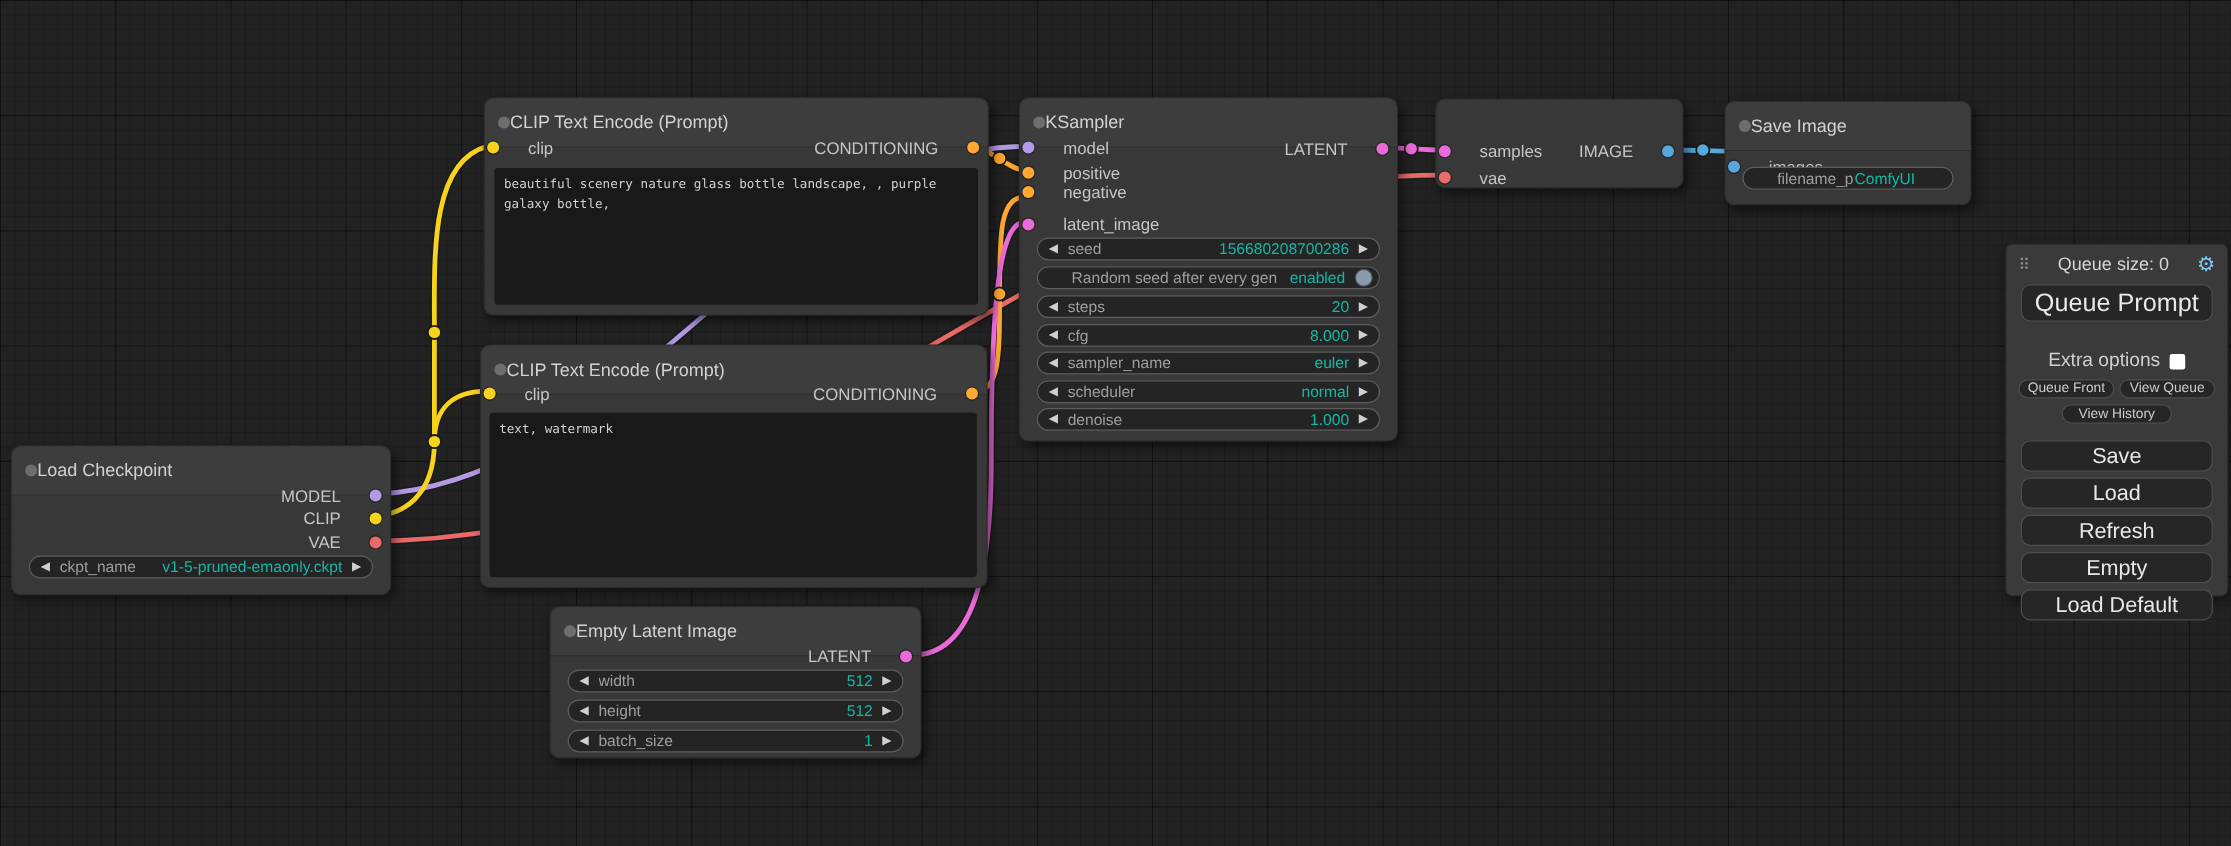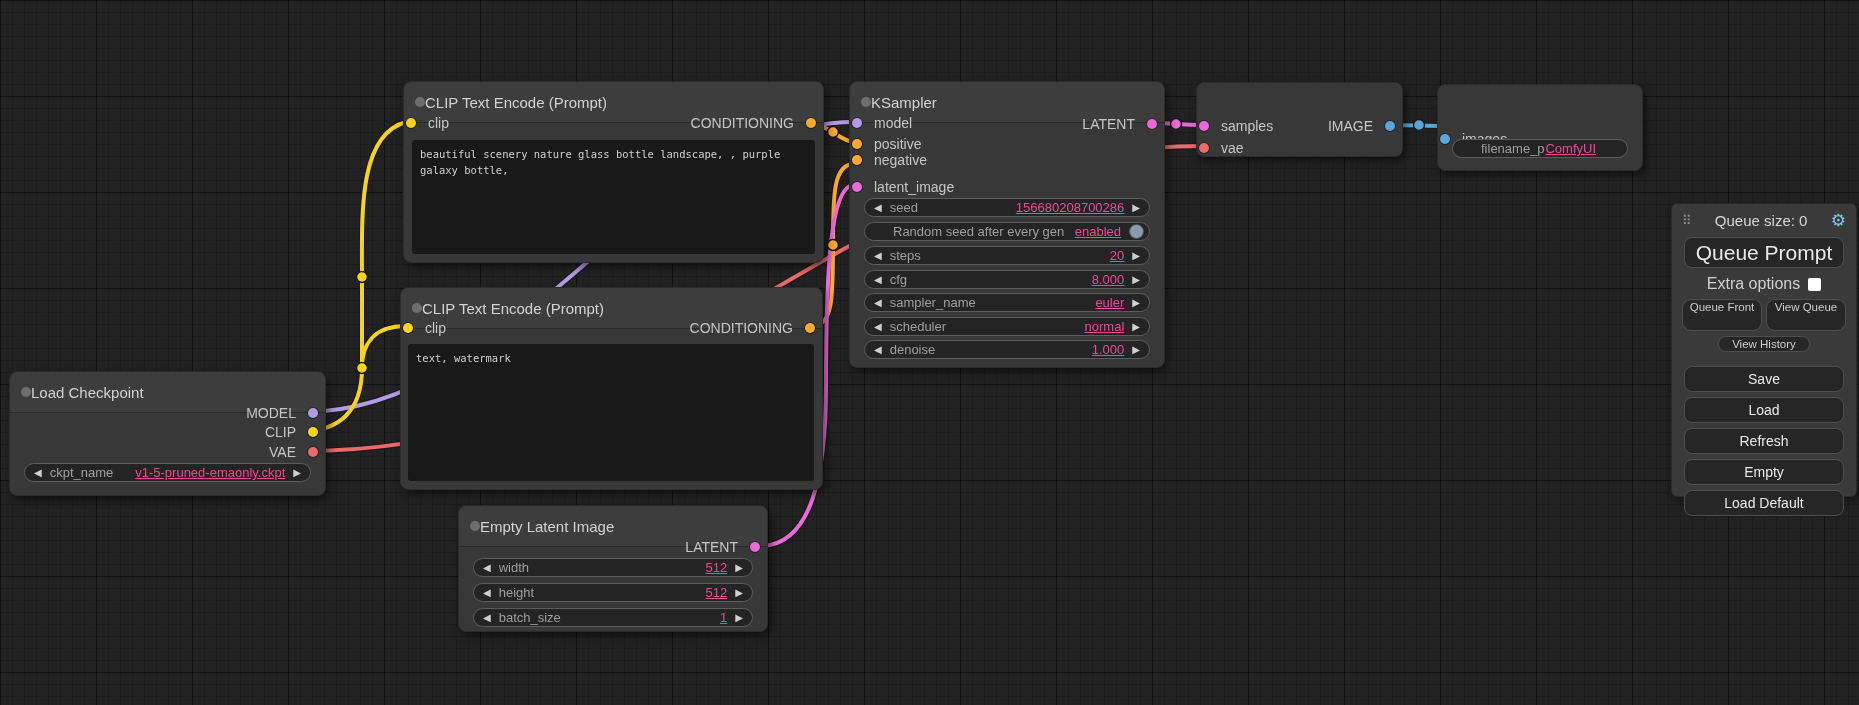--- a/index.html
+++ b/index.html
@@ -12,57 +12,57 @@
       linear-gradient(rgba(0,0,0,.16) 1px, transparent 1px),
       linear-gradient(90deg, rgba(0,0,0,.16) 1px, transparent 1px);
     background-size:96px 96px,96px 96px,12px 12px,12px 12px;}
   svg.links{position:absolute;left:0;top:0;z-index:1;}
   .node{position:absolute;z-index:2;background:#383838;border:1px solid #2c2c2c;
     border-radius:8px;box-shadow:3px 4px 9px rgba(0,0,0,.5);color:#c8c8c8;box-sizing:border-box;}
   .node-title{height:30px;display:flex;align-items:center;gap:0;padding:5px 11px;
     background:#3d3d3d;border-radius:8px 8px 0 0;border-bottom:1px solid #2a2a2a;
     color:#d2d2d2;font-size:15px;white-space:nowrap;}
   .status-dot{width:10px;height:10px;border-radius:50%;background:#6e6e6e;flex:0 0 auto;}
-  .port{position:absolute;height:20px;display:flex;align-items:center;gap:12px;
+  .port{position:absolute;height:20px;display:flex;align-items:center;gap:24px;
     font-size:14px;color:#c6c6c6;white-space:nowrap;}
   .port.in{left:2px;}
   .port.out{right:7px;}
   .pdot{width:10px;height:10px;border-radius:50%;flex:0 0 auto;box-shadow:0 0 0 1px rgba(0,0,0,.35);}
   .c-model{background:#b49ae4}.c-clip{background:#f8d31c}.c-vae{background:#e96a6a}
   .c-cond{background:#ffa832}.c-latent{background:#ea6ad9}.c-image{background:#58a8dd}
   .widget{position:absolute;left:14px;right:14px;height:19px;background:#242424;
     border:1.5px solid #5c5c5c;border-radius:11px;display:flex;align-items:center;
     padding:0 9px;font-size:13px;color:#9f9f9f;box-sizing:border-box;white-space:nowrap;}
   .widget .wlabel{margin-left:8px;overflow:hidden;}
-  .widget .wval{margin-left:auto;margin-right:8px;color:#ec4899;text-decoration:underline;}
+  .widget .wval{margin-left:auto;margin-right:8px;color:#14b8a6;}
   .widget .arrow{color:#d0d0d0;font-size:10px;line-height:1;}
   .widget.noarrow{padding-left:20px;}
   .toggle-dot{width:13px;height:13px;border-radius:50%;background:#8a99ab;
     border:1px solid #4a545f;margin-right:-4px;flex:0 0 auto;}
   .textbox{position:absolute;background:#191919;border-radius:3px;color:#d0d0d0;
     font-family:"DejaVu Sans Mono",monospace;font-size:10.5px;line-height:16px;
     padding:6px 8px;box-sizing:border-box;white-space:pre-wrap;word-break:break-word;}
   
   .panel{position:absolute;z-index:3;left:1671px;top:203px;width:186px;height:294px;
     background:#3a3a3a;border:1px solid #2b2b2b;border-radius:6px;
     box-shadow:2px 3px 9px rgba(0,0,0,.5);color:#d6d6d6;box-sizing:border-box;}
   .panel-header{display:flex;align-items:center;padding:8px 10px 4px;}
   .drag-handle{color:#8f8f8f;font-size:13px;cursor:move;}
   .queue-size{flex:1;text-align:center;font-size:15px;color:#d6d6d6;}
   .gear{color:#7fc5ec;font-size:17px;line-height:1;cursor:pointer;}
   .btn{background:#262626;border:1px solid #4e4e4e;border-radius:8px;color:#e8e8e8;
     text-align:center;box-sizing:border-box;cursor:pointer;}
-  .btn-queue-prompt{margin:4px 12px 7px;height:31px;line-height:29px;font-size:21px;}
+  .btn-queue-prompt{margin:4px 12px 24px;height:31px;line-height:29px;font-size:21px;}
   .extra-row{display:flex;justify-content:center;align-items:center;gap:8px;
     font-size:16px;color:#cfcfcf;margin:2px 0 6px;}
   .checkbox{width:13px;height:13px;background:#fff;border-radius:2px;cursor:pointer;}
   .small-row{display:flex;gap:4px;margin:0 10px 5px;}
-  .btn-small{flex:1;font-size:11.5px;height:32px;line-height:14px;color:#ccc;border-radius:9px;}
+  .btn-small{flex:1;font-size:11.5px;height:16px;line-height:14px;color:#ccc;border-radius:9px;}
   .btn-history{display:block;width:92px;margin:0 auto 14px;font-size:11.5px;height:16px;line-height:14px;color:#ccc;border-radius:9px;text-align:center;}
-  .btn-main{margin:0 12px 5px;height:26px;line-height:24px;font-size:14px;}
+  .btn-main{margin:0 12px 5px;height:26px;line-height:24px;font-size:18px;}
 </style>
 </head>
 <body>
 
 <div class="stage">
 
   <svg class="links" width="1859" height="705">
     <g fill="none" stroke="#1b1b1b" stroke-width="6.5" stroke-linecap="round">
       <path d="M303,412 C520,412 645,122 854,122"></path>
       <path d="M303,451 C690,451 830,146 1201,146"></path>
@@ -258,20 +258,24 @@
       <span class="pdot c-vae"></span>
         <span>vae</span>
     </div>
     <div class="port out" style="top:33px">
       <span>IMAGE</span>
         <span class="pdot c-image"></span>
     </div>
   </div>
 
   <div class="node" style="left:1437px;top:84px;width:206px;height:87px">
+    <div class="node-title">
+      <span class="status-dot"></span>
+      <span>Save Image</span>
+    </div>
     <div class="port in" style="top:44px">
       <span class="pdot c-image"></span>
         <span>images</span>
     </div>
     <div class="widget noarrow" style="top:54px">
       <span class="wlabel">filename_prefix</span>
       <span class="wval" style="margin-right:22px">ComfyUI</span>
     </div>
   </div>
 

